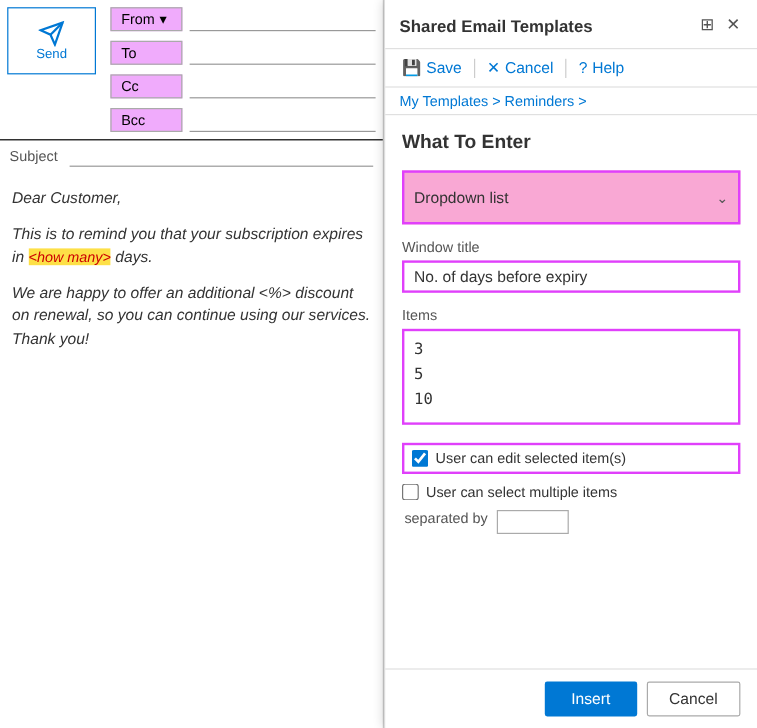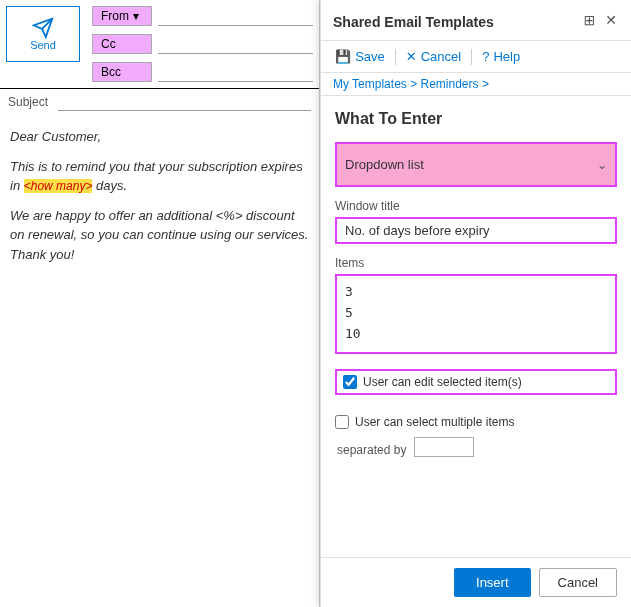--- a/index.html
+++ b/index.html
@@ -287,21 +287,21 @@
       accent-color: #0078d4;
     }
 
     .checkbox-label {
       font-size: 12px;
       color: #333;
     }
 
     .separator-row {
       display: flex;
-      align-items: flex-end;
+      align-items: flex-start;
       gap: 8px;
       margin-top: 4px;
       padding-left: 2px;
     }
 
     .separator-label {
       font-size: 12px;
       color: #555;
     }
 
@@ -357,20 +357,26 @@
     <div class="email-fields">
       <div class="email-field-row">
         <button class="field-label-btn">
           <span>From</span>
           <span>▾</span>
         </button>
         <input class="field-input-line" type="text" value="" style="">
       </div>
       <div class="email-field-row">
         <button class="field-label-btn">
+          <span>To</span>
+        </button>
+        <input class="field-input-line" type="text" value="" style="">
+      </div>
+      <div class="email-field-row">
+        <button class="field-label-btn">
           <span>Cc</span>
         </button>
         <input class="field-input-line" type="text" value="" style="">
       </div>
       <div class="email-field-row">
         <button class="field-label-btn">
           <span>Bcc</span>
         </button>
         <input class="field-input-line" type="text" value="" style="">
       </div>
@@ -450,21 +456,21 @@
       <textarea class="items-textarea" style="">3
 5
 10</textarea>
     </div>
 
     <div class="checkbox-row highlighted">
       <input type="checkbox" checked="" style="">
       <label class="checkbox-label">User can edit selected item(s)</label>
     </div>
 
-    <div class="checkbox-row" style="margin-top: 20px;">
+    <div class="checkbox-row" style="margin-top: 8px;">
       <input type="checkbox" style="">
       <label class="checkbox-label">User can select multiple items</label>
     </div>
 
     <div class="separator-row">
       <span class="separator-label">separated by</span>
       <input class="separator-input" type="text" value="" style="">
     </div>
   </div>
 

